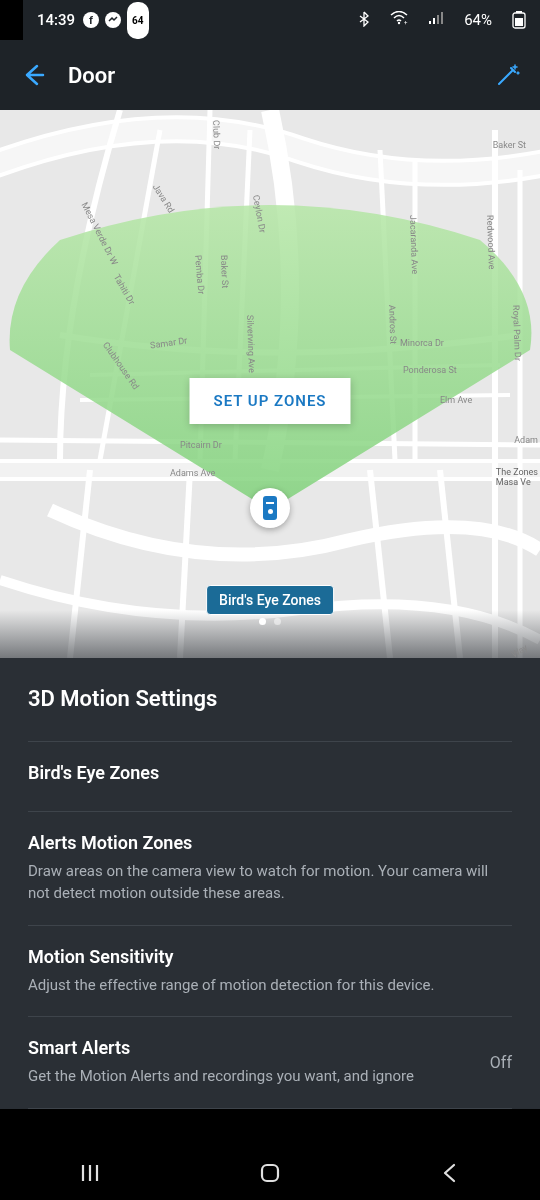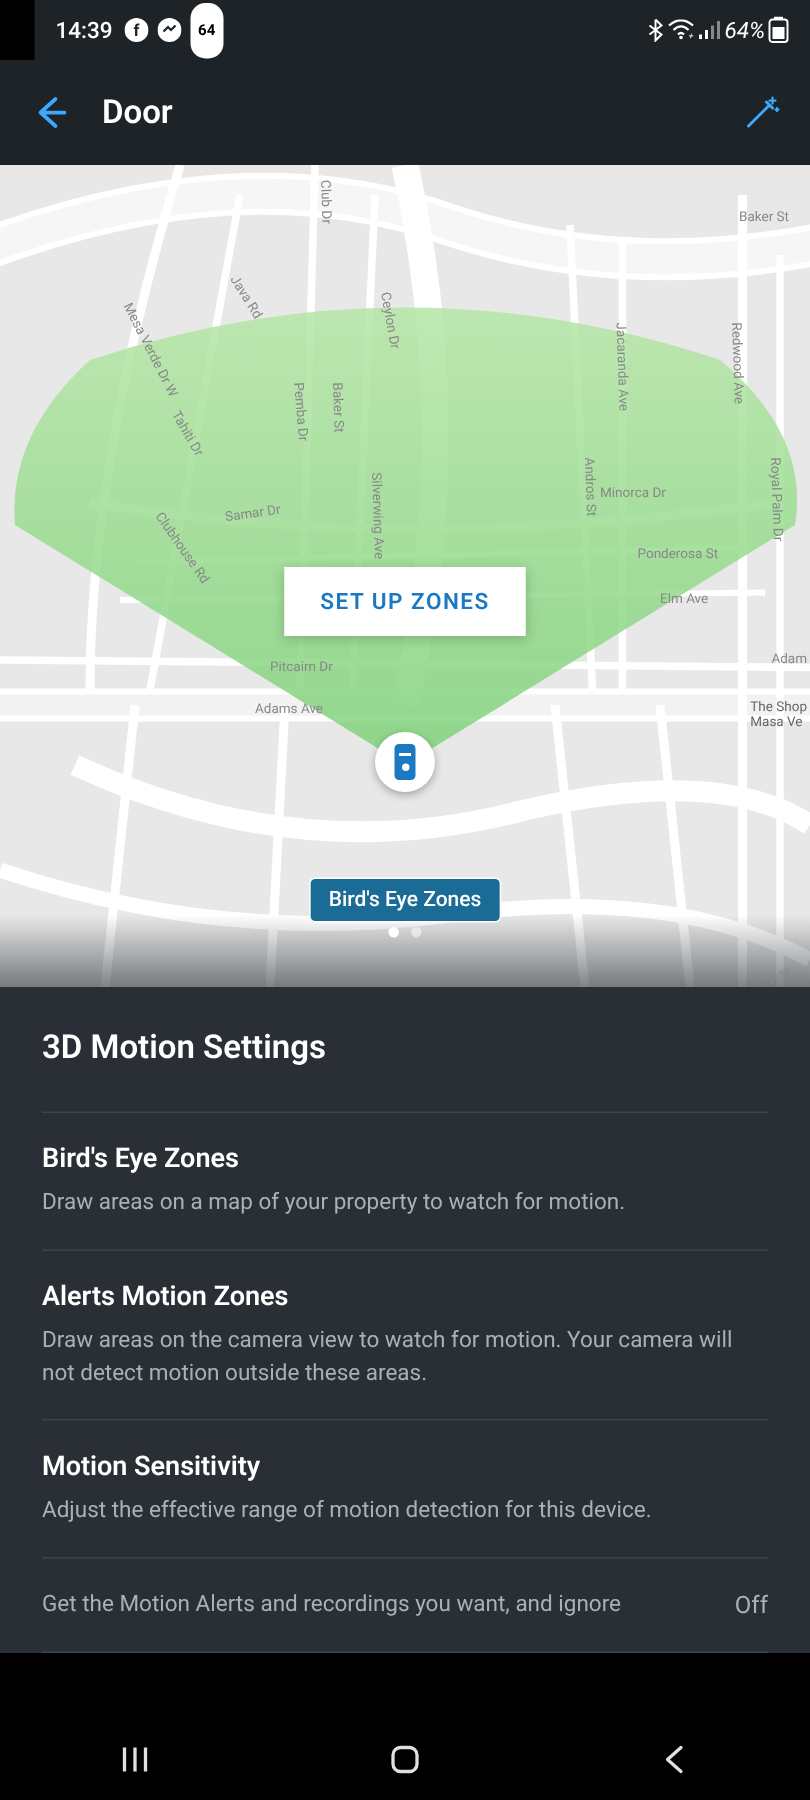--- a/index.html
+++ b/index.html
@@ -1,20 +1,20 @@
 <!DOCTYPE html>
 <html><head>
 <meta charset="utf-8">
 <style>
   * { margin: 0; padding: 0; box-sizing: border-box; }
   html, body { width: 540px; height: 1200px; background: #000; font-family: -apple-system, BlinkMacSystemFont, "Segoe UI", Roboto, Helvetica, Arial, sans-serif; overflow: hidden; }
   
   .status-bar { height: 40px; background: #1e2328; color: #fff; display: flex; align-items: center; justify-content: space-between; padding: 0 14px; font-size: 15px; margin-left: 23px; }
   .status-left { display: flex; align-items: center; gap: 8px; }
-  .status-right { display: flex; align-items: center; gap: 2px; font-style: italic; }
+  .status-right { display: flex; align-items: flex-start; gap: 20px; }
   .status-time { font-weight: 500; }
   .status-icons-left { display: flex; align-items: center; gap: 6px; }
   .status-icons-left span, .status-right span.ic { display: inline-flex; align-items: center; justify-content: center; }
   .badge-count { background: #fff; color: #000; border-radius: 10px; font-size: 10px; font-weight: 700; padding: 13px 5px; }
   .battery { display: inline-flex; align-items: center; }
   
   .app-header { height: 70px; background: #1e2328; display: flex; align-items: center; padding: 0 14px; }
   .back-btn { width: 36px; height: 36px; display: flex; align-items: center; justify-content: center; color: #3aa9ff; cursor: pointer; }
   .header-title { color: #fff; font-size: 22px; font-weight: 600; margin-left: 18px; flex: 1; }
   .wand-btn { width: 36px; height: 36px; display: flex; align-items: center; justify-content: center; color: #3aa9ff; cursor: pointer; }
@@ -179,26 +179,26 @@
   <span class="street-label" style="left:150px; top:228px; transform:rotate(-8deg);">Samar Dr</span>
   <span class="street-label" style="left:105px; top:228px; transform:rotate(55deg); transform-origin:left;">Clubhouse Rd</span>
   <span class="street-label" style="left:180px; top:330px;">Pitcairn Dr</span>
   <span class="street-label" style="left:170px; top:358px;">Adams Ave</span>
   <span class="street-label" style="left:210px; top:494px;">Tanag</span>
   <span class="street-label" style="left:250px; top:200px; transform:rotate(88deg); transform-origin:left;">Silverwing Ave</span>
   <span class="street-label" style="left:392px; top:190px; transform:rotate(88deg); transform-origin:left;">Andros St</span>
   <span class="street-label" style="left:413px; top:100px; transform:rotate(88deg); transform-origin:left;">Jacaranda Ave</span>
   <span class="street-label" style="left:490px; top:100px; transform:rotate(88deg); transform-origin:left;">Redwood Ave</span>
   <span class="street-label" style="left:516px; top:190px; transform:rotate(88deg); transform-origin:left;">Royal Palm Dr</span>
-  <span class="street-label" style="left:400px; top:214px;">Minorca Dr</span>
-  <span class="street-label" style="left:425px; top:255px;">Ponderosa St</span>
+  <span class="street-label" style="left:400px; top:228px;">Minorca Dr</span>
+  <span class="street-label" style="left:403px; top:255px;">Ponderosa St</span>
   <span class="street-label" style="left:440px; top:285px;">Elm Ave</span>
   <span class="street-label" style="right:2px; top:325px;">Adam</span>
   <span class="street-label" style="right:12px; top:536px; transform:rotate(-30deg);">Way</span>
-  <span class="poi-label" style="right:2px; top:358px; white-space:pre;">The Shop
+  <span class="poi-label" style="right:2px; top:358px; white-space:pre;">The Zones
 Masa Ve</span>
 
   <div class="setup-zones-btn">SET UP ZONES</div>
 
   <div class="doorbell-marker">
     <div class="doorbell-inner">
       <span class="bar"></span>
         <span class="dot"></span>
     </div>
   </div>
@@ -211,40 +211,40 @@
   </div>
 </div>
 
 <div class="settings-panel">
   <div class="section-title">3D Motion Settings</div>
   <div class="settings-list">
 
     <div class="setting-item">
       <div class="body">
         <div class="label">Bird's Eye Zones</div>
-        <div class="desc">Draw areas on a map of your property to watch for motion.</div>
       </div>
     </div>
 
     <div class="setting-item">
       <div class="body">
         <div class="label">Alerts Motion Zones</div>
         <div class="desc">Draw areas on the camera view to watch for motion. Your camera will not detect motion outside these areas.</div>
       </div>
     </div>
 
     <div class="setting-item">
       <div class="body">
         <div class="label">Motion Sensitivity</div>
         <div class="desc">Adjust the effective range of motion detection for this device.</div>
       </div>
     </div>
 
     <div class="setting-item truncated">
       <div class="body">
+        <div class="label">Smart Alerts</div>
         <div class="desc">Get the Motion Alerts and recordings you want, and ignore</div>
       </div>
       <div class="value">Off</div>
     </div>
 
   </div>
 </div>
 
 <div class="nav-bar">
   <div class="nav-btn">

